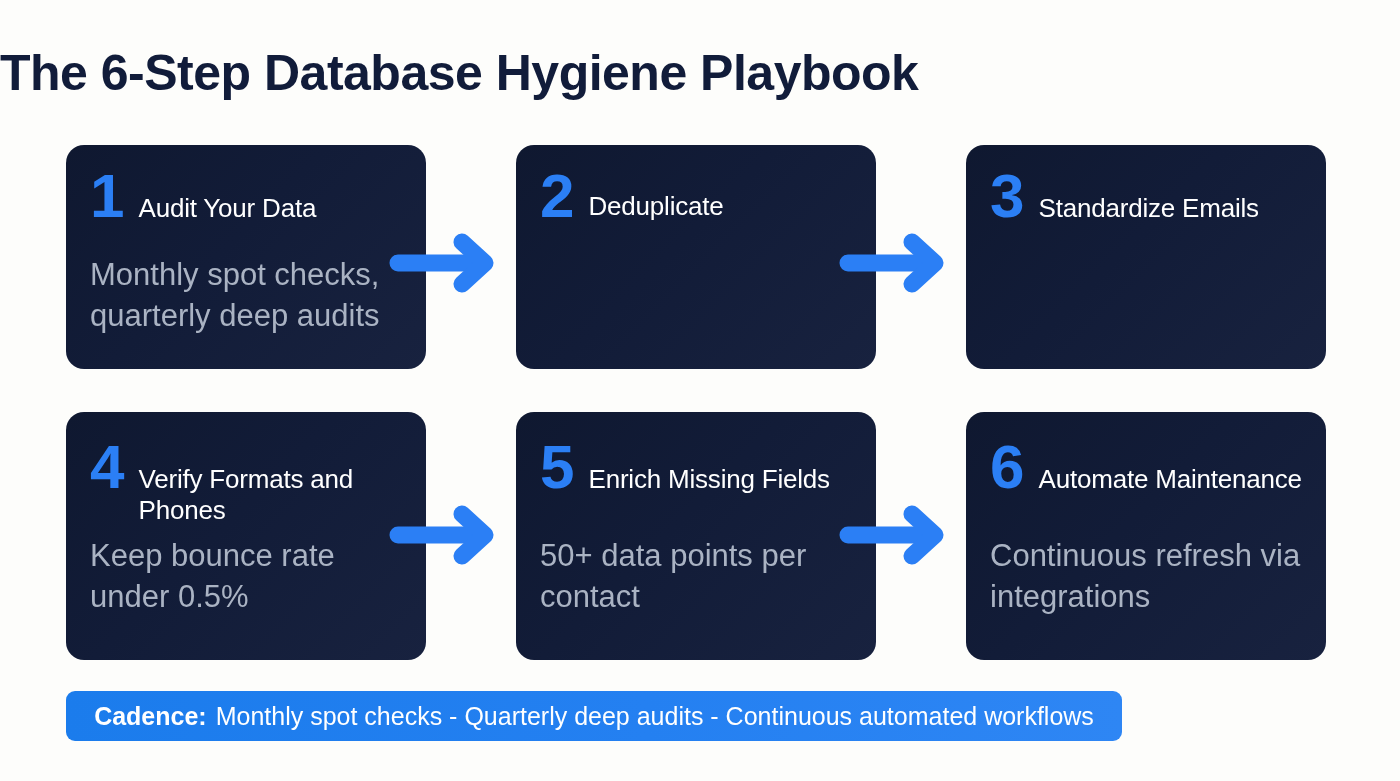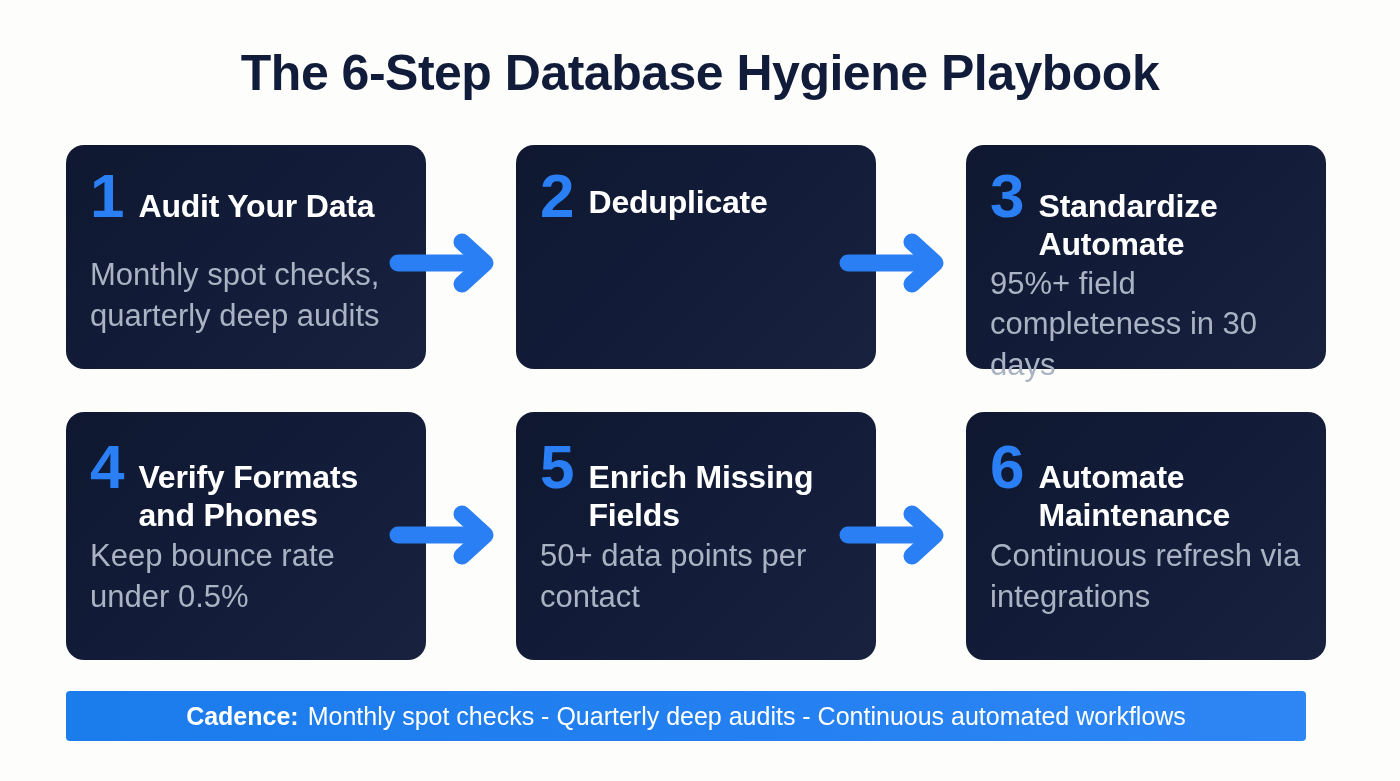--- a/index.html
+++ b/index.html
@@ -21,21 +21,20 @@
     height: 781px;
     box-sizing: border-box;
   }
 
   
   .page-title {
     position: absolute;
     top: 46px;
     left: 0;
     width: 1400px;
-    text-align: center;
     font-size: 50px;
     font-weight: bold;
     color: #111c3a;
     letter-spacing: -0.5px;
     line-height: 1.1;
   }
 
   
   .steps-grid {
     position: absolute;
@@ -69,22 +68,22 @@
 
   .step-number {
     font-size: 62px;
     font-weight: bold;
     line-height: 0.92;
     color: #2b7ff5;
     flex: 0 0 auto;
   }
 
   .step-title {
-    font-size: 32px;
-    font-weight: bold;
+    font-size: 26px;
+    font-weight: normal;
     color: #ffffff;
     line-height: 1.18;
     letter-spacing: -0.2px;
   }
 
   .step-desc {
     margin-top: auto;
     font-size: 31px;
     font-weight: normal;
     color: #aab3c3;
@@ -124,23 +123,23 @@
   .arrow-r1c1 { left: 388px; top: 233px; }
   .arrow-r1c2 { left: 838px; top: 233px; }
   .arrow-r2c1 { left: 388px; top: 505px; }
   .arrow-r2c2 { left: 838px; top: 505px; }
 
   
   .cadence-banner {
     position: absolute;
     left: 66px;
     top: 691px;
-    width: 1240px;
+    width: 1056px;
     height: 50px;
-    border-radius: 4px;
+    border-radius: 9px;
     background: linear-gradient(90deg, #1b7cec 0%, #2480f1 55%, #2e86f4 100%);
     display: flex;
     align-items: center;
     justify-content: center;
     gap: 9px;
     color: #ffffff;
     font-size: 25px;
     line-height: 1;
     box-sizing: border-box;
     padding: 0 20px;
@@ -172,23 +171,22 @@
     <div class="step-card row-top title-single">
       <div class="card-head">
         <div class="step-number">2</div>
         <div class="step-title">Deduplicate</div>
       </div>
     </div>
 
     <div class="step-card row-top">
       <div class="card-head">
         <div class="step-number">3</div>
-        <div class="step-title">Standardize Automate</div>
-      </div>
-      <div class="step-desc">95%+ field completeness in 30 days</div>
+        <div class="step-title">Standardize Emails</div>
+      </div>
     </div>
 
     <div class="step-card row-bottom">
       <div class="card-head">
         <div class="step-number">4</div>
         <div class="step-title">Verify Formats and Phones</div>
       </div>
       <div class="step-desc">Keep bounce rate under 0.5%</div>
     </div>
 

